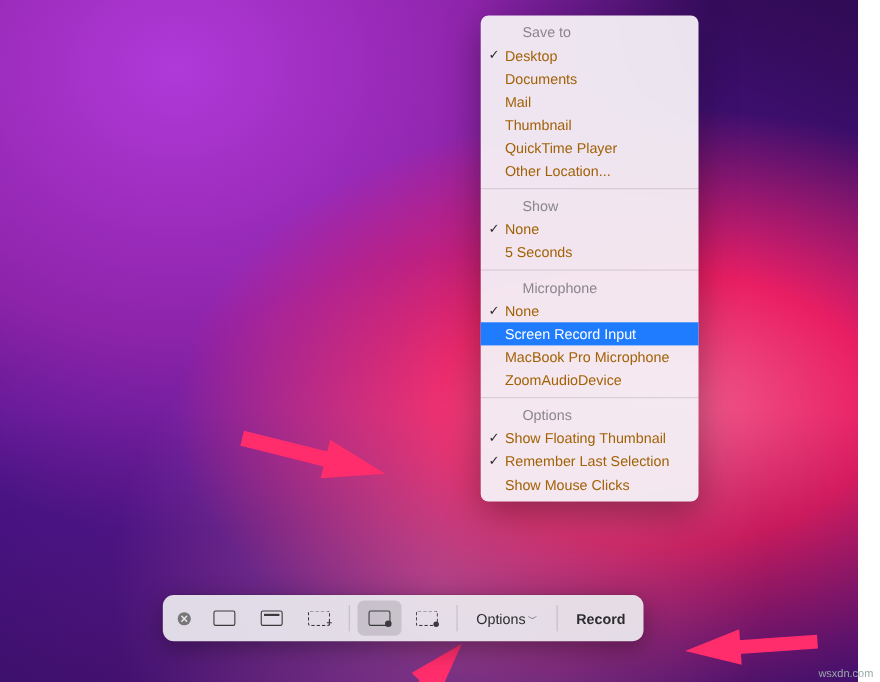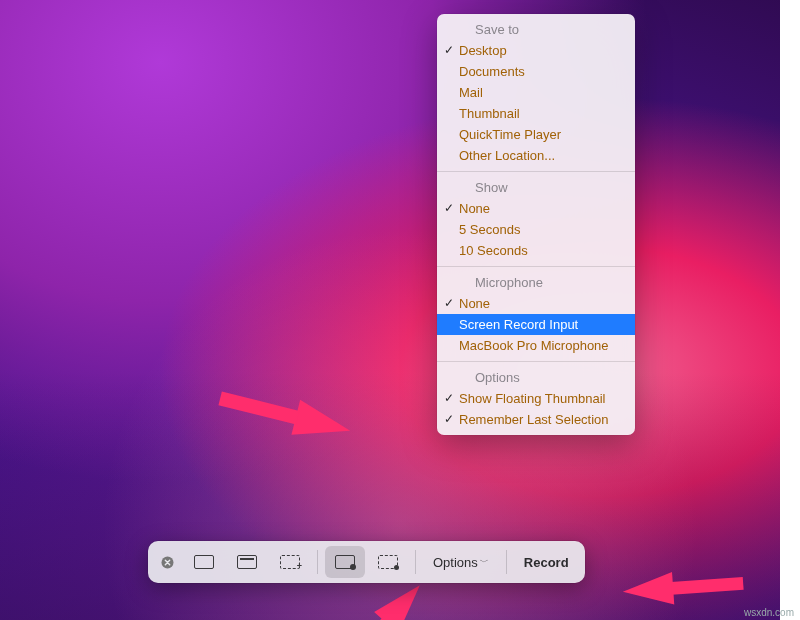--- a/index.html
+++ b/index.html
@@ -108,34 +108,35 @@
   <div class="menu-item">Mail</div>
   <div class="menu-item">Thumbnail</div>
   <div class="menu-item">QuickTime Player</div>
   <div class="menu-item">Other Location...</div>
 
   <div class="menu-sep"></div>
 
   <div class="menu-header">Show</div>
   <div class="menu-item checked">None</div>
   <div class="menu-item">5 Seconds</div>
-  <div class="menu-item">10 Seconds</div>
 
   <div class="menu-sep"></div>
 
   <div class="menu-header">Microphone</div>
   <div class="menu-item checked">None</div>
   <div class="menu-item hl">Screen Record Input</div>
   <div class="menu-item">MacBook Pro Microphone</div>
+  <div class="menu-item">ZoomAudioDevice</div>
 
   <div class="menu-sep"></div>
 
   <div class="menu-header">Options</div>
   <div class="menu-item checked">Show Floating Thumbnail</div>
   <div class="menu-item checked">Remember Last Selection</div>
+  <div class="menu-item">Show Mouse Clicks</div>
 </div>
 
 <div class="toolbar">
   <div class="tb-close">
     <svg class="ico" width="13" height="13" viewBox="0 0 13 13">
       <circle cx="6.5" cy="6.5" r="6" fill="#777"></circle>
       <path d="M4.3 4.3 L8.7 8.7 M8.7 4.3 L4.3 8.7" stroke="#e8e8ec" stroke-width="1.4" stroke-linecap="round"></path>
     </svg>
   </div>
   <div class="tb-group">

